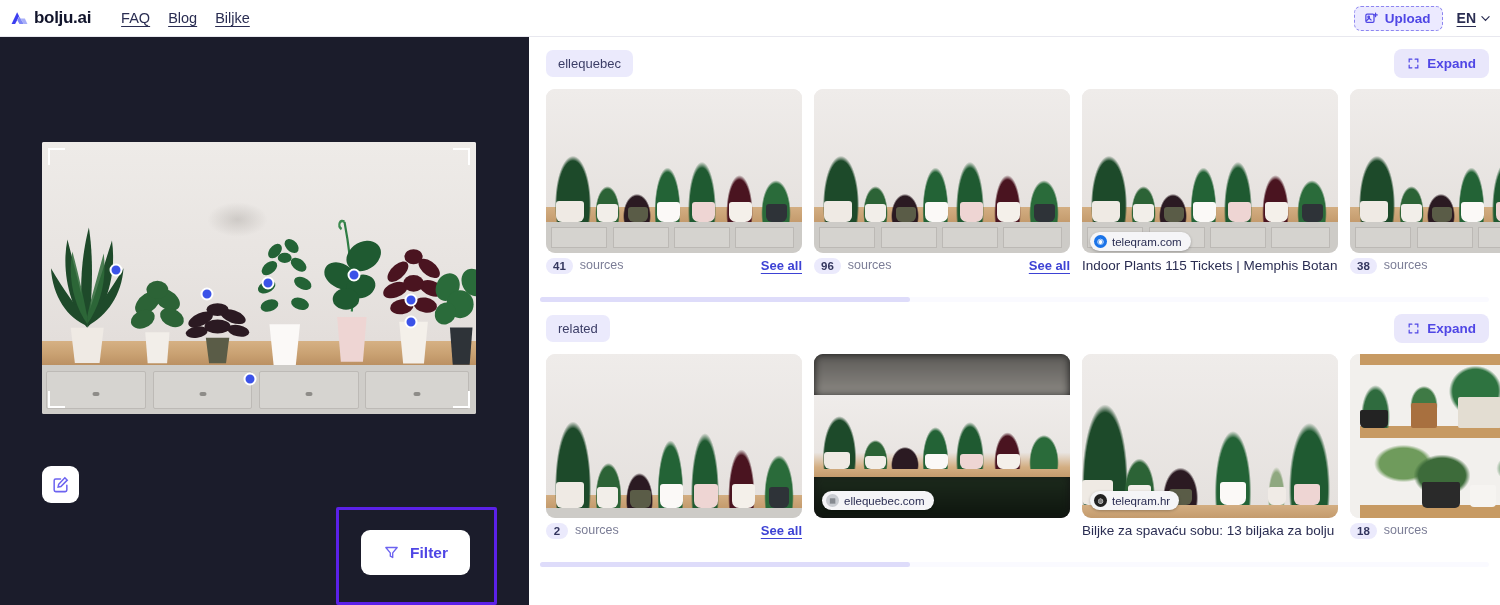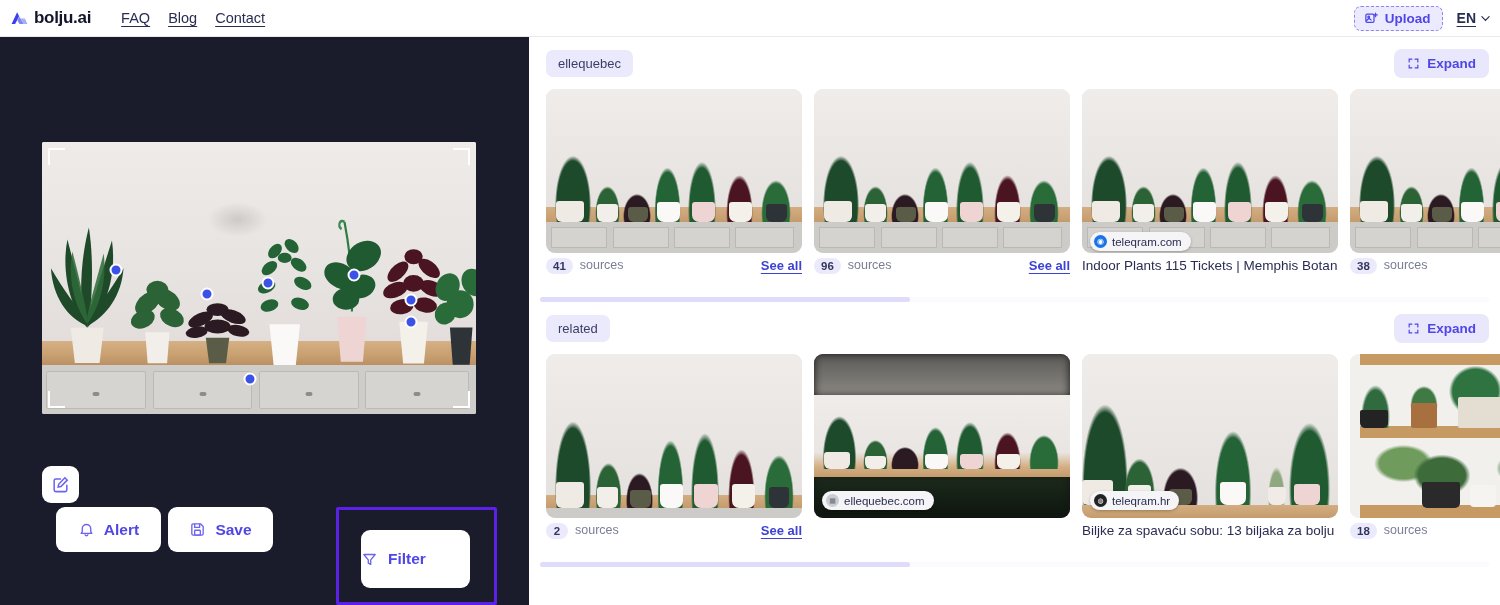--- a/index.html
+++ b/index.html
@@ -118,22 +118,22 @@
     background: #ffffff; border-radius: 9px;
     color: #4f46e5; font-size: 15.5px; font-weight: 600; cursor: pointer;
   }
   .filter-hl {
     position: absolute; left: 336px; top: 470px;
     width: 161px; height: 98px;
     border: 3px solid #5b21e8; border-radius: 2px;
   }
   .filter-btn {
     position: absolute; left: 361px; top: 493px;
-    display: flex; align-items: center; justify-content: flex-start; gap: 10px;
-    width: 109px; height: 58px;
+    display: flex; align-items: center; justify-content: center; gap: 10px;
+    width: 109px; height: 45px;
     background: #ffffff; border-radius: 9px;
     color: #4f46e5; font-size: 15.5px; font-weight: 600; cursor: pointer;
   }
 
   
   .rightpane {
     position: absolute; top: 37px; left: 529px;
     width: 971px; height: 568px;
     background: #ffffff; overflow: hidden;
   }
@@ -213,21 +213,21 @@
     <svg class="brand-logo" viewBox="0 0 24 24">
       <path d="M2 19 L9 4 L11.5 9 L6.5 19 Z" fill="#3b3df0"></path>
       <path d="M11.8 9.6 L17.5 19 L12 19 L9.2 14.2 Z" fill="#7d86f5"></path>
       <path d="M13.2 12 L18.8 12 L22 19 L17.3 19 Z" fill="#a7aef8"></path>
     </svg>
     <span class="brand-name">bolju.ai</span>
   </div>
   <nav class="topnav">
     <a href="#">FAQ</a>
     <a href="#">Blog</a>
-    <a href="#">Contact</a>
+    <a href="#">Biljke</a>
   </nav>
   <div class="topright">
     <div class="upload-btn">
       <svg width="15" height="15" viewBox="0 0 24 24" fill="none" stroke="#4f46e5" stroke-width="2">
         <rect x="3" y="5" width="13" height="13" rx="2"></rect>
         <circle cx="7.5" cy="9.5" r="1.3"></circle>
         <path d="M3.5 16 L8 11.5 L12 15"></path>
         <path d="M18.5 3.5 V9 M15.8 6.2 H21.2" stroke-linecap="round"></path>
       </svg>
       <span>Upload</span>
@@ -362,37 +362,20 @@
     </div>
   </div>
 
   <div class="edit-btn">
     <svg width="19" height="19" viewBox="0 0 24 24" fill="none" stroke="#6c63f0" stroke-width="1.9">
       <path d="M20 13v6a2 2 0 0 1-2 2H6a2 2 0 0 1-2-2V7a2 2 0 0 1 2-2h6" stroke-linecap="round"></path>
       <path d="M17.5 3.5 L20.5 6.5 L12.5 14.5 L9 15.2 L9.7 11.7 Z"></path>
     </svg>
   </div>
 
-  <div class="actionrow">
-    <div class="act-btn">
-      <svg width="17" height="17" viewBox="0 0 24 24" fill="none" stroke="#6c63f0" stroke-width="1.9">
-        <path d="M18 15v-4a6 6 0 1 0-12 0v4l-1.5 2.5h15Z" stroke-linejoin="round"></path>
-        <path d="M10 19.5a2.2 2.2 0 0 0 4 0" stroke-linecap="round"></path>
-      </svg>
-      <span>Alert</span>
-    </div>
-    <div class="act-btn">
-      <svg width="17" height="17" viewBox="0 0 24 24" fill="none" stroke="#6c63f0" stroke-width="1.9">
-        <path d="M4 5.8A1.8 1.8 0 0 1 5.8 4h10.4L20 7.8V18a2 2 0 0 1-2 2H6a2 2 0 0 1-2-2Z" stroke-linejoin="round"></path>
-        <path d="M8 4v5h7V4" stroke-linejoin="round"></path>
-        <rect x="8" y="13" width="8" height="7" rx="1"></rect>
-      </svg>
-      <span>Save</span>
-    </div>
-  </div>
 
   <div class="filter-hl"></div>
   <div class="filter-btn">
     <svg width="17" height="17" viewBox="0 0 24 24" fill="none" stroke="#6c63f0" stroke-width="1.9">
       <path d="M4 5h16l-6.3 7.6V19l-3.4-1.8v-4.6Z" stroke-linejoin="round"></path>
     </svg>
     <span>Filter</span>
   </div>
 </div>
 

